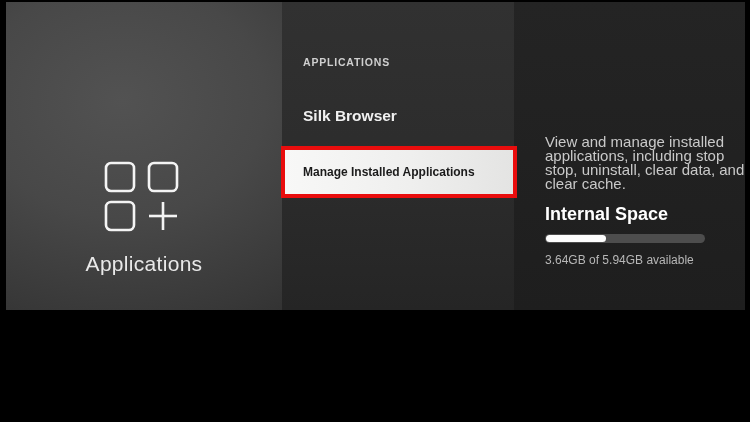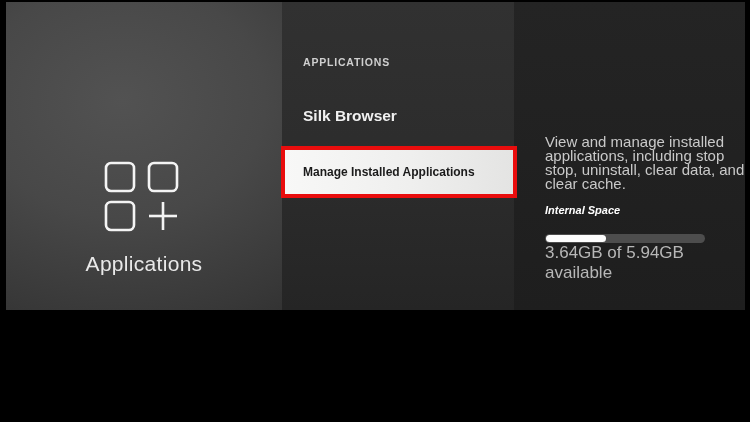--- a/index.html
+++ b/index.html
@@ -57,36 +57,36 @@
     font-size:12px; font-weight:700; color:#1b1b1b; line-height:1;
   }
 
   
   .detail-description { position:absolute; left:31px; top:133px; }
   .detail-description div {
     font-size:15px; line-height:14px; color:#c9c9c9; white-space:nowrap;
   }
   .storage-title {
     position:absolute; left:31px; top:203px;
-    font-size:11px; font-weight:700; color:#ffffff; line-height:1;font-style:italic;
+    font-size:18px; font-weight:700; color:#ffffff; line-height:1;
   }
   .storage-bar {
     position:absolute; left:31px; top:232px;
     width:160px; height:9px; border-radius:5px;
     background:var(--track, #4d4d4d);
     padding:1px;
   }
   .storage-bar-fill {
     height:7px; border-radius:4px;
     background:var(--fill, #fdfdfd);
     width:38%;
   }
   .storage-available {
-    position:absolute; left:31px; top:241px;
-    font-size:17px; color:#b7b7b7; line-height:1.2;
+    position:absolute; left:31px; top:251px;
+    font-size:12px; color:#b7b7b7; line-height:1.2;
   }
 </style>
 </head>
 <body>
 
 <div>
 
   <section class="panel panel-left">
     <div class="category-icon">
       <svg width="76" height="72" viewBox="0 0 76 72" fill="none">

